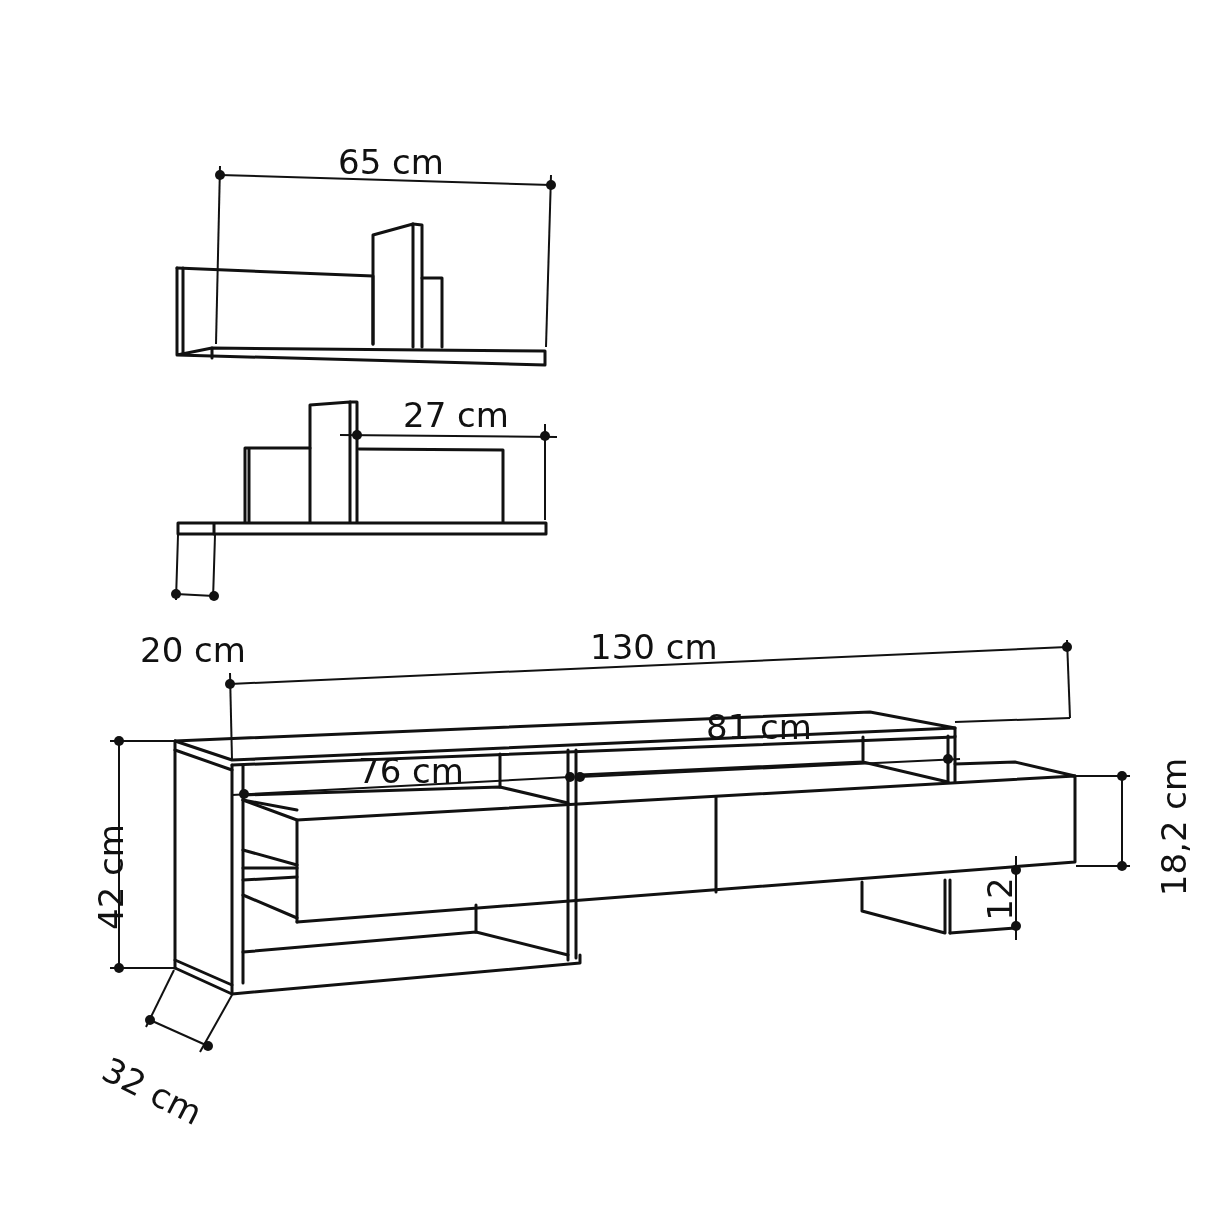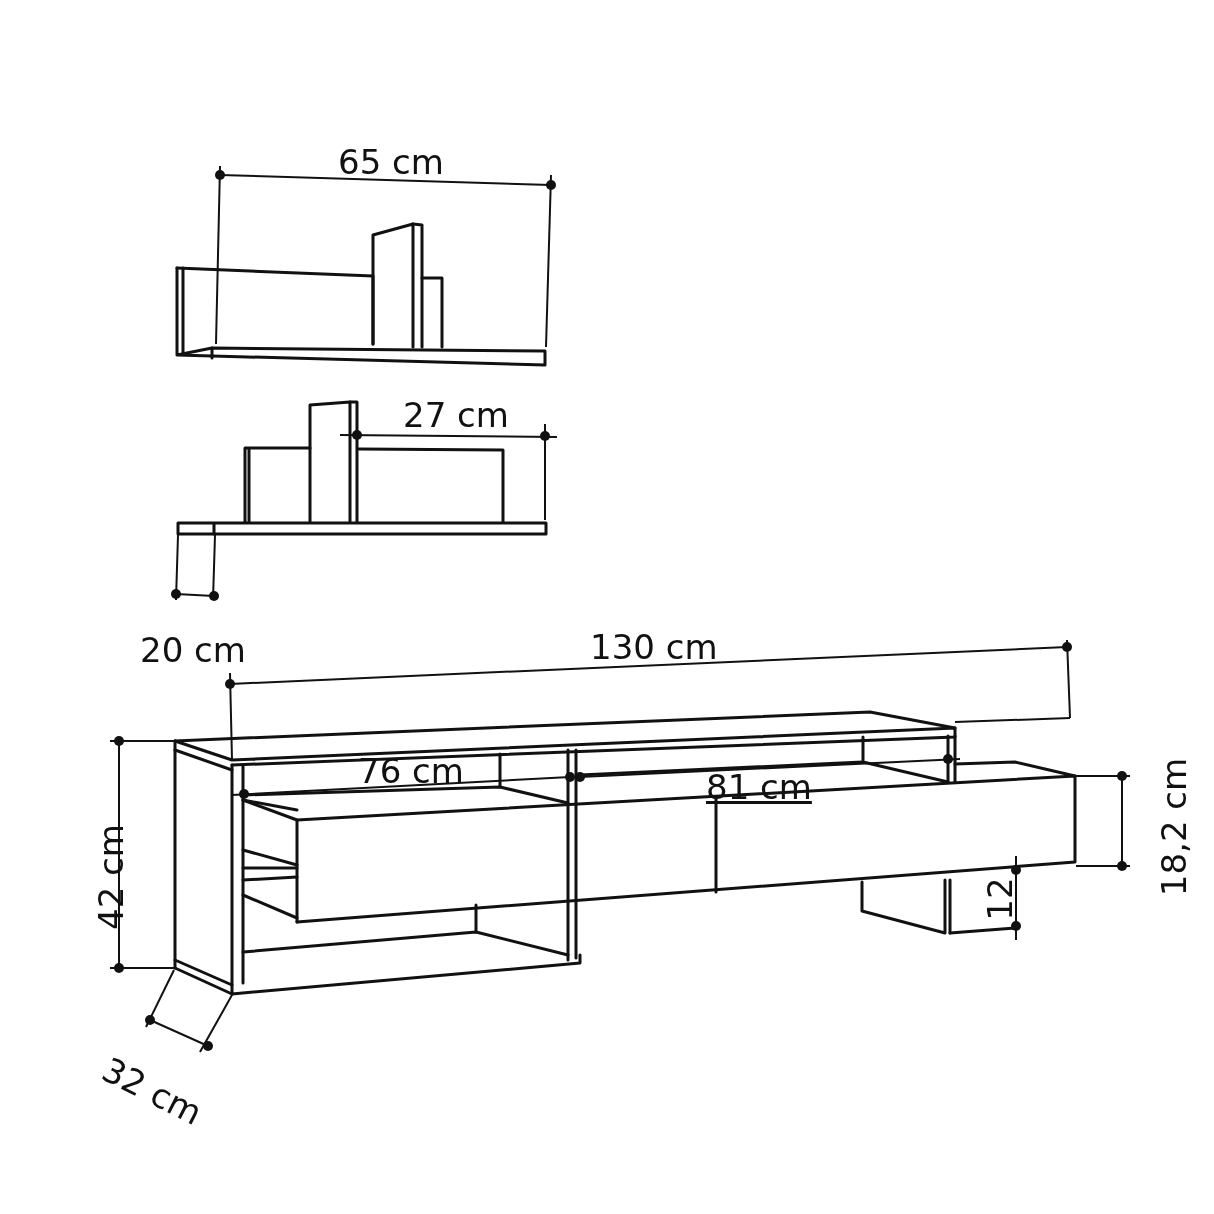--- a/index.html
+++ b/index.html
@@ -147,18 +147,18 @@
     <circle class="dot" cx="1016" cy="870" r="5"></circle>
     <circle class="dot" cx="1016" cy="926" r="5"></circle>
   </g>
 </svg>
 
 <div class="lbl" style="left:338px; top:145px;">65 cm</div>
 <div class="lbl" style="left:403px; top:398px;">27 cm</div>
 <div class="lbl" style="left:140px; top:606px;margin-top:27px;">20 cm</div>
 <div class="lbl" style="left:590px; top:630px;">130 cm</div>
 <div class="lbl" style="left:358px; top:754px;">76 cm</div>
-<div class="lbl" style="left:706px; top:770px;text-decoration:underline;">81 cm</div>
+<div class="lbl" style="left:706px; top:710px;">81 cm</div>
 <div class="lbl" style="left:58px; top:860px; transform:rotate(-90deg); transform-origin:center;">42 cm</div>
 <div class="lbl" style="left:105px; top:1050px; transform:rotate(27deg); transform-origin:left center;">32 cm</div>
 <div class="lbl" style="left:1105px; top:810px; transform:rotate(-90deg); transform-origin:center;">18,2 cm</div>
 <div class="lbl" style="left:978px; top:882px; transform:rotate(-90deg); transform-origin:center;">12</div>
 </div>
 
 </body></html>

